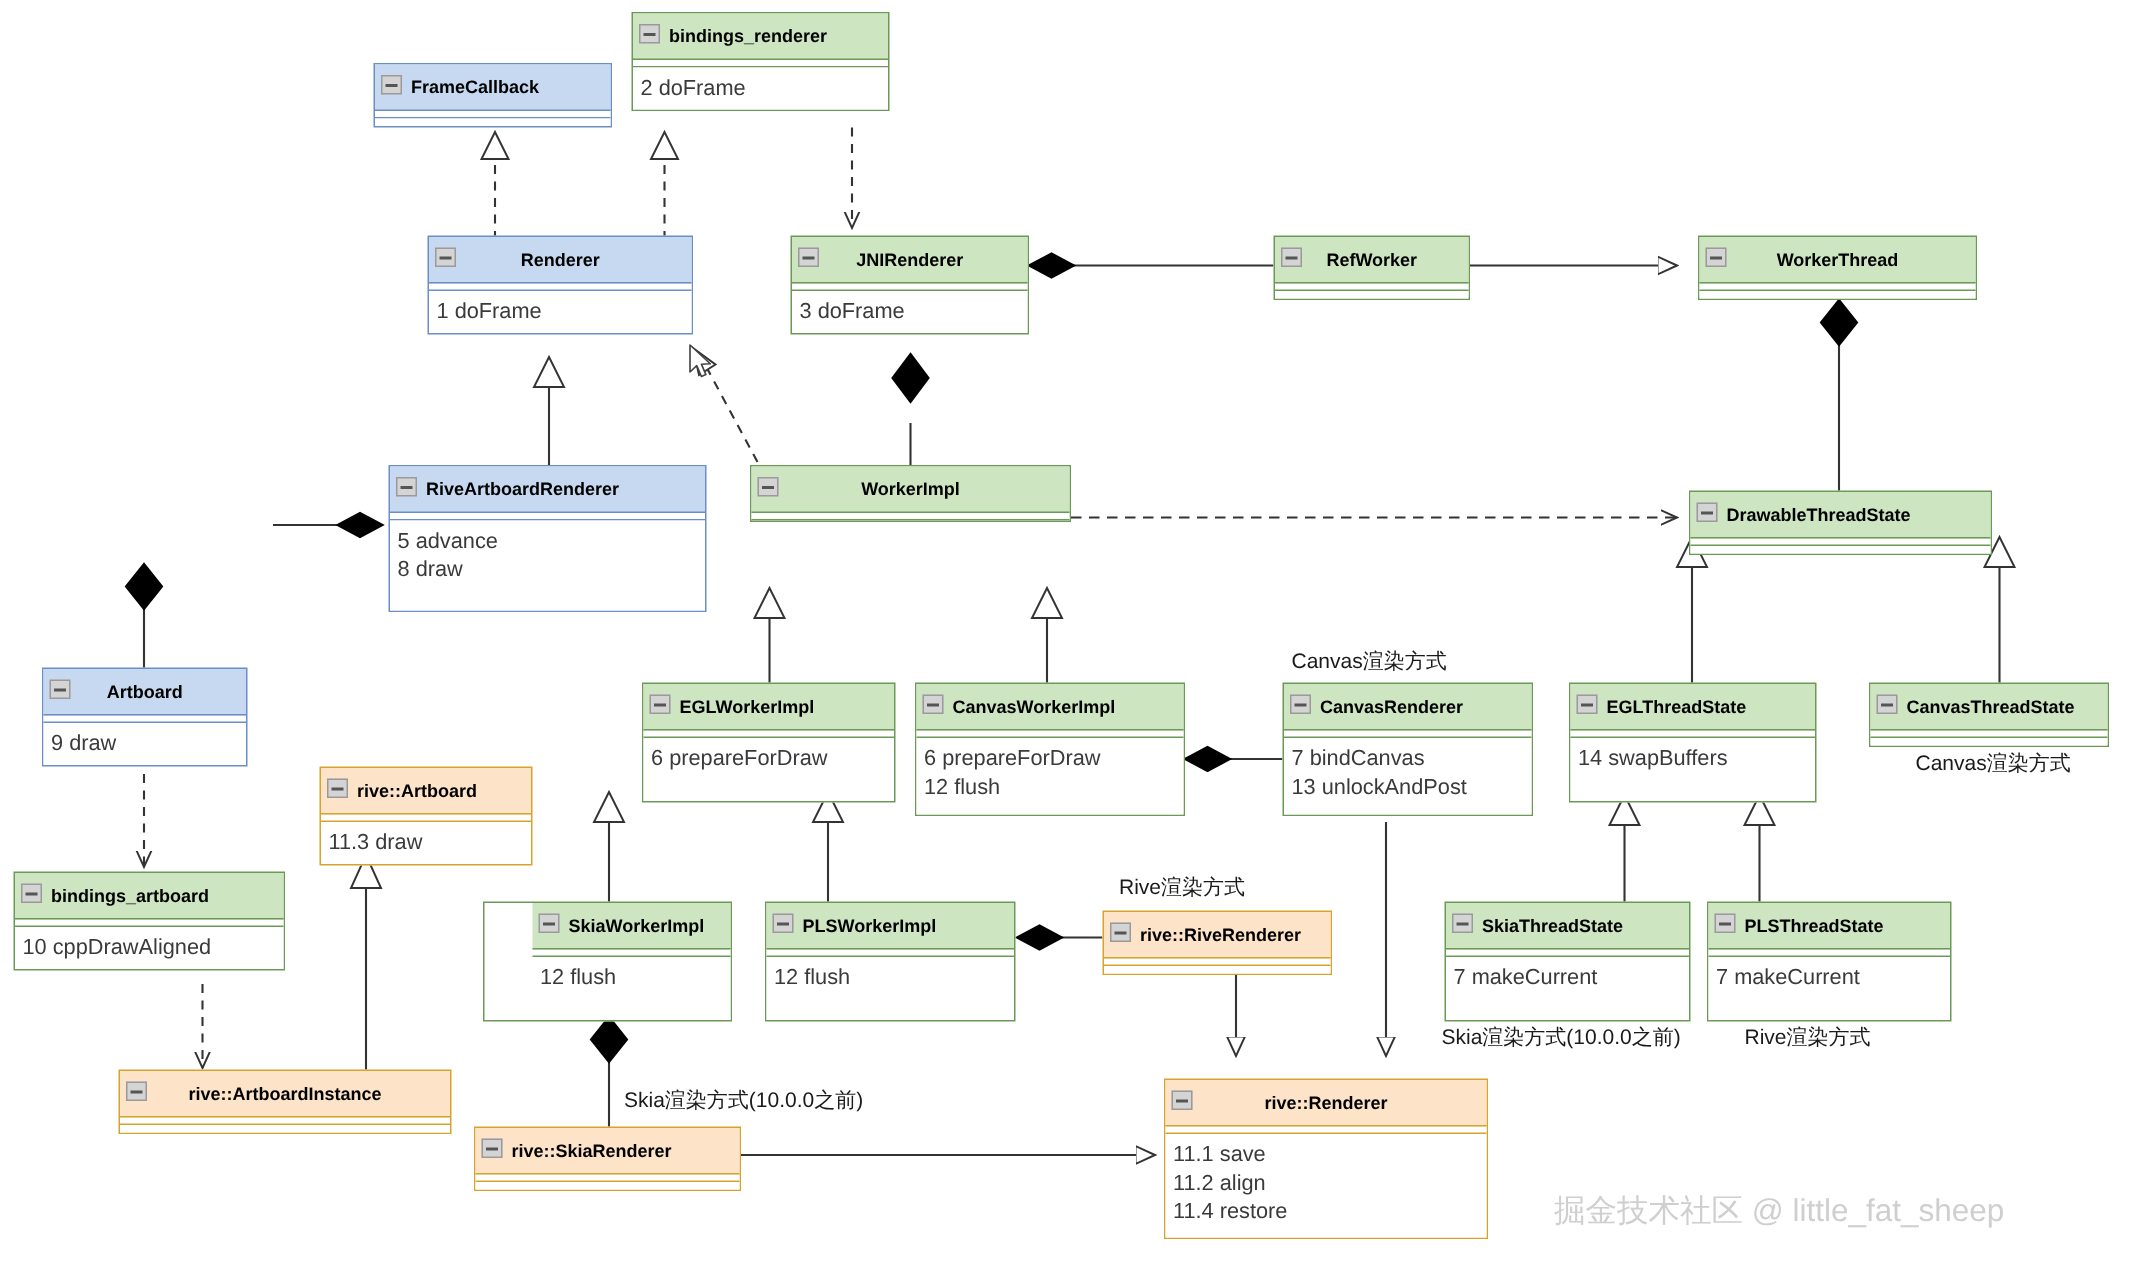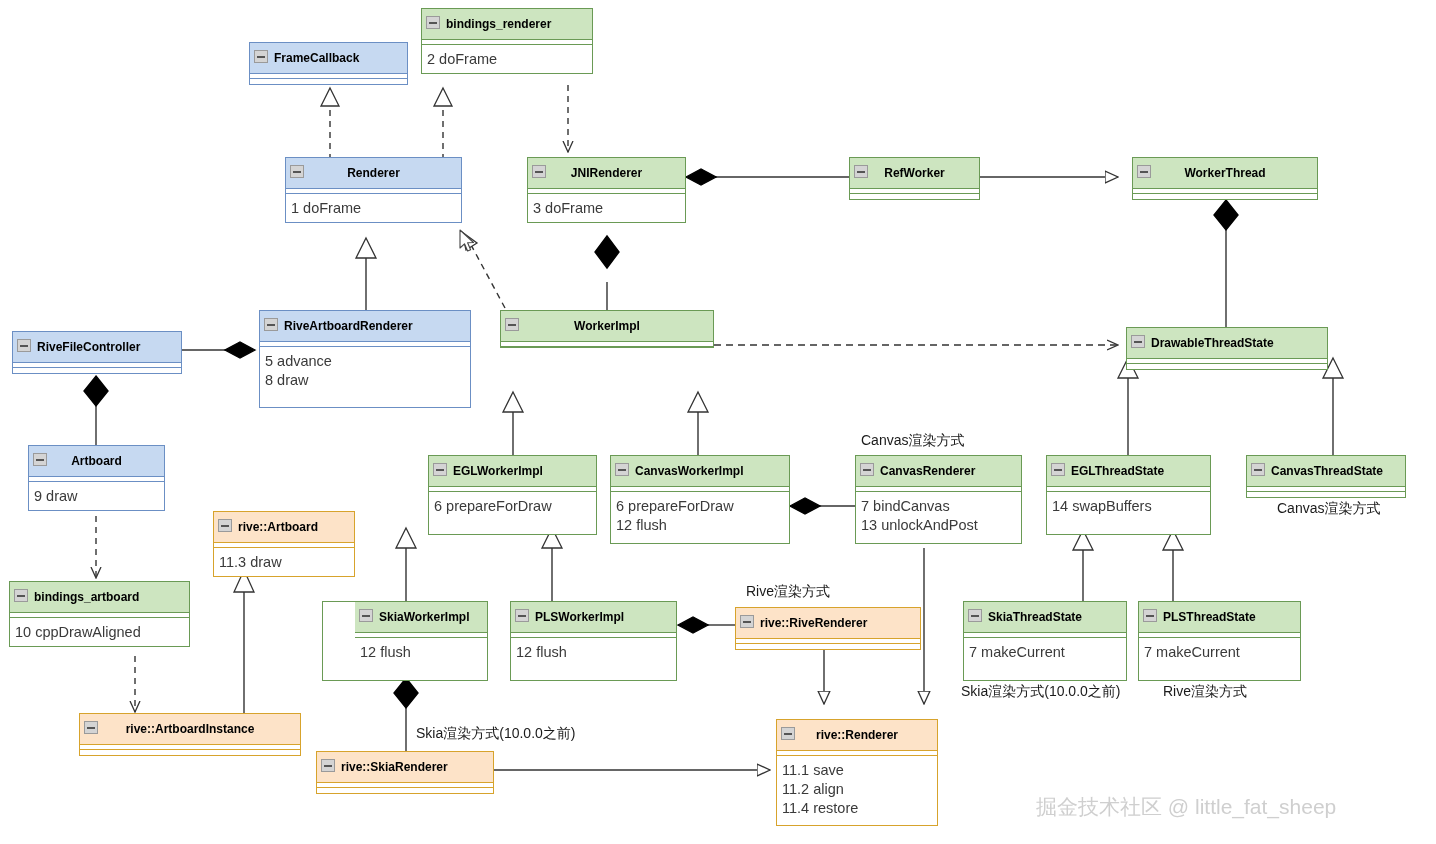--- a/index.html
+++ b/index.html
@@ -260,28 +260,20 @@
 
   <div class="uml green" style="left:1132px;top:157px;width:186px;">
     <div class="hdr">
       <span class="icon"></span>
       <span>WorkerThread</span>
     </div>
     <div class="sep"></div>
     <div class="body" style="height:5px;padding:0;"></div>
   </div>
 
-  <div class="uml blue lefttitle" style="left:12px;top:331px;width:170px;">
-    <div class="hdr">
-      <span class="icon"></span>
-      <span>RiveFileController</span>
-    </div>
-    <div class="sep"></div>
-    <div class="body" style="height:5px;padding:0;"></div>
-  </div>
 
   <div class="uml blue lefttitle" style="left:259px;top:310px;width:212px;">
     <div class="hdr">
       <span class="icon"></span>
       <span>RiveArtboardRenderer</span>
     </div>
     <div class="sep"></div>
     <div class="body" style="height:60px;">
       <span class="row">5 advance</span>
       <span class="row">8 draw</span>
@@ -408,21 +400,21 @@
     <div class="hdr">
       <span class="icon"></span>
       <span>PLSWorkerImpl</span>
     </div>
     <div class="sep"></div>
     <div class="body" style="height:42px;">
       <span class="row">12 flush</span>
     </div>
   </div>
 
-  <div class="uml orange lefttitle" style="left:735px;top:607px;width:186px;">
+  <div class="uml orange lefttitle" style="left:735px;top:607px;width:153px;">
     <div class="hdr">
       <span class="icon"></span>
       <span>rive::RiveRenderer</span>
     </div>
     <div class="sep"></div>
     <div class="body" style="height:5px;padding:0;"></div>
   </div>
 
   <div class="uml green lefttitle" style="left:963px;top:601px;width:164px;">
     <div class="hdr">
@@ -457,21 +449,21 @@
 
   <div class="uml orange lefttitle" style="left:316px;top:751px;width:178px;">
     <div class="hdr">
       <span class="icon"></span>
       <span>rive::SkiaRenderer</span>
     </div>
     <div class="sep"></div>
     <div class="body" style="height:5px;padding:0;"></div>
   </div>
 
-  <div class="uml orange" style="left:776px;top:719px;width:162px;">
+  <div class="uml orange" style="left:776px;top:719px;width:216px;">
     <div class="hdr">
       <span class="icon"></span>
       <span>rive::Renderer</span>
     </div>
     <div class="sep"></div>
     <div class="body" style="height:69px;">
       <span class="row">11.1 save</span>
       <span class="row">11.2 align</span>
       <span class="row">11.4 restore</span>
     </div>

